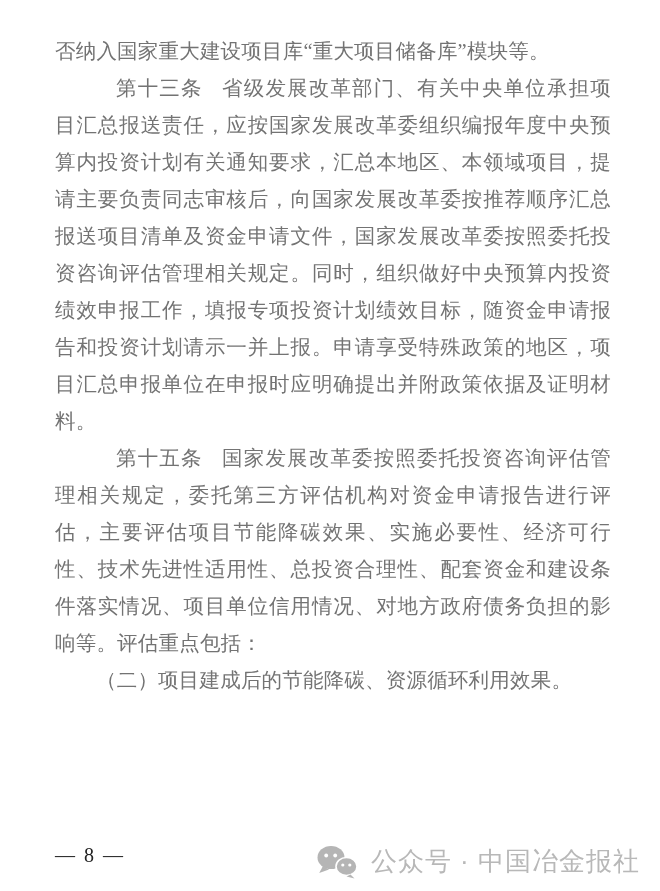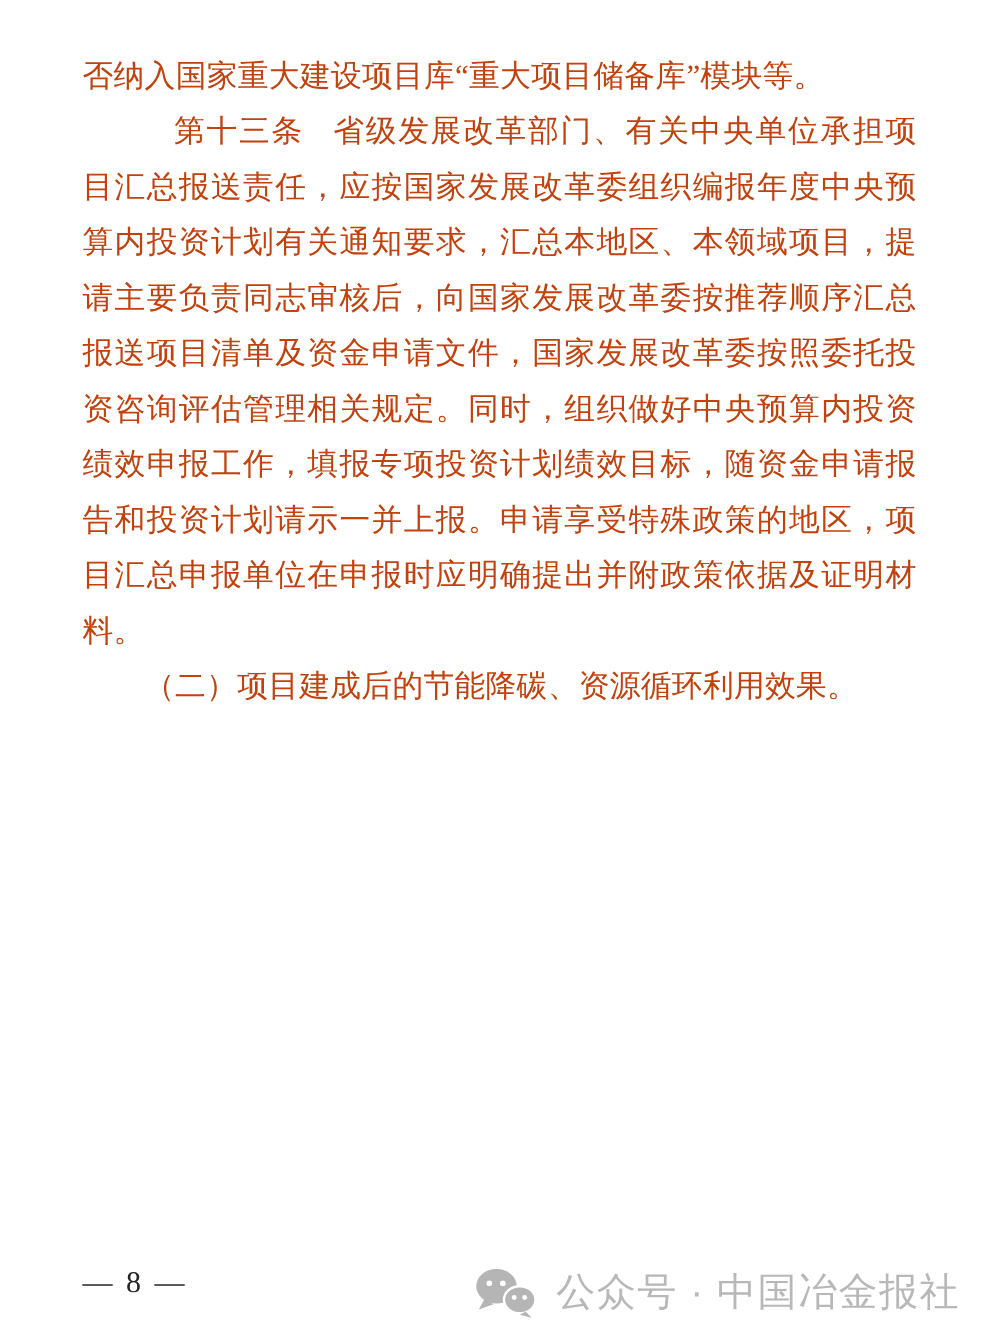--- a/index.html
+++ b/index.html
@@ -18,21 +18,21 @@
   .content {
     position: absolute;
     left: 55px;
     top: 33px;
     width: 556px;
   }
   .body-par {
     margin: 0;
     font-size: 20.5px;
     line-height: 37px;
-    color: #c2410c;
+    color: #737373;
     text-align: justify;
     text-justify: inter-ideograph;
     letter-spacing: 0.2px;
   }
   .body-par.indent {
     text-indent: 2em;
   }
   .term-lead {
     margin-right: 0.95em;
     white-space: nowrap;
@@ -82,20 +82,21 @@
 
 <div class="page">
   <div class="content">
 
     <p class="body-par">否纳入国家重大建设项目库“重大项目储备库”模块等。</p>
 
     <p class="body-par indent"><span class="term-lead">第十三条</span><span>省级发展改革部门、有关中央单位承担项目汇总报送责任，应按国家发展改革委组织编报年度中央预算内投资计划有关通知要求，汇总本地区、本领域项目，提请主要负责同志审核后，向国家发展改革委按推荐顺序汇总报送项目清单及资金申请文件，国家发展改革委按照委托投资咨询评估管理相关规定。同时，组织做好中央预算内投资绩效申报工作，填报专项投资计划绩效目标，随资金申请报告和投资计划请示一并上报。申请享受特殊政策的地区，项目汇总申报单位在申报时应明确提出并附政策依据及证明材料。</span></p>
 
 
 
+    <p class="body-par indent"><span class="term-lead">第十五条</span><span>国家发展改革委按照委托投资咨询评估管理相关规定，委托第三方评估机构对资金申请报告进行评估，主要评估项目节能降碳效果、实施必要性、经济可行性、技术先进性适用性、总投资合理性、配套资金和建设条件落实情况、项目单位信用情况、对地方政府债务负担的影响等。评估重点包括：</span></p>
 
 
     <p class="body-par indent">（二）项目建成后的节能降碳、资源循环利用效果。</p>
 
   </div>
 
   <div class="footer-pagenum">— 8 —</div>
 
   <div class="watermark">
     <span>

